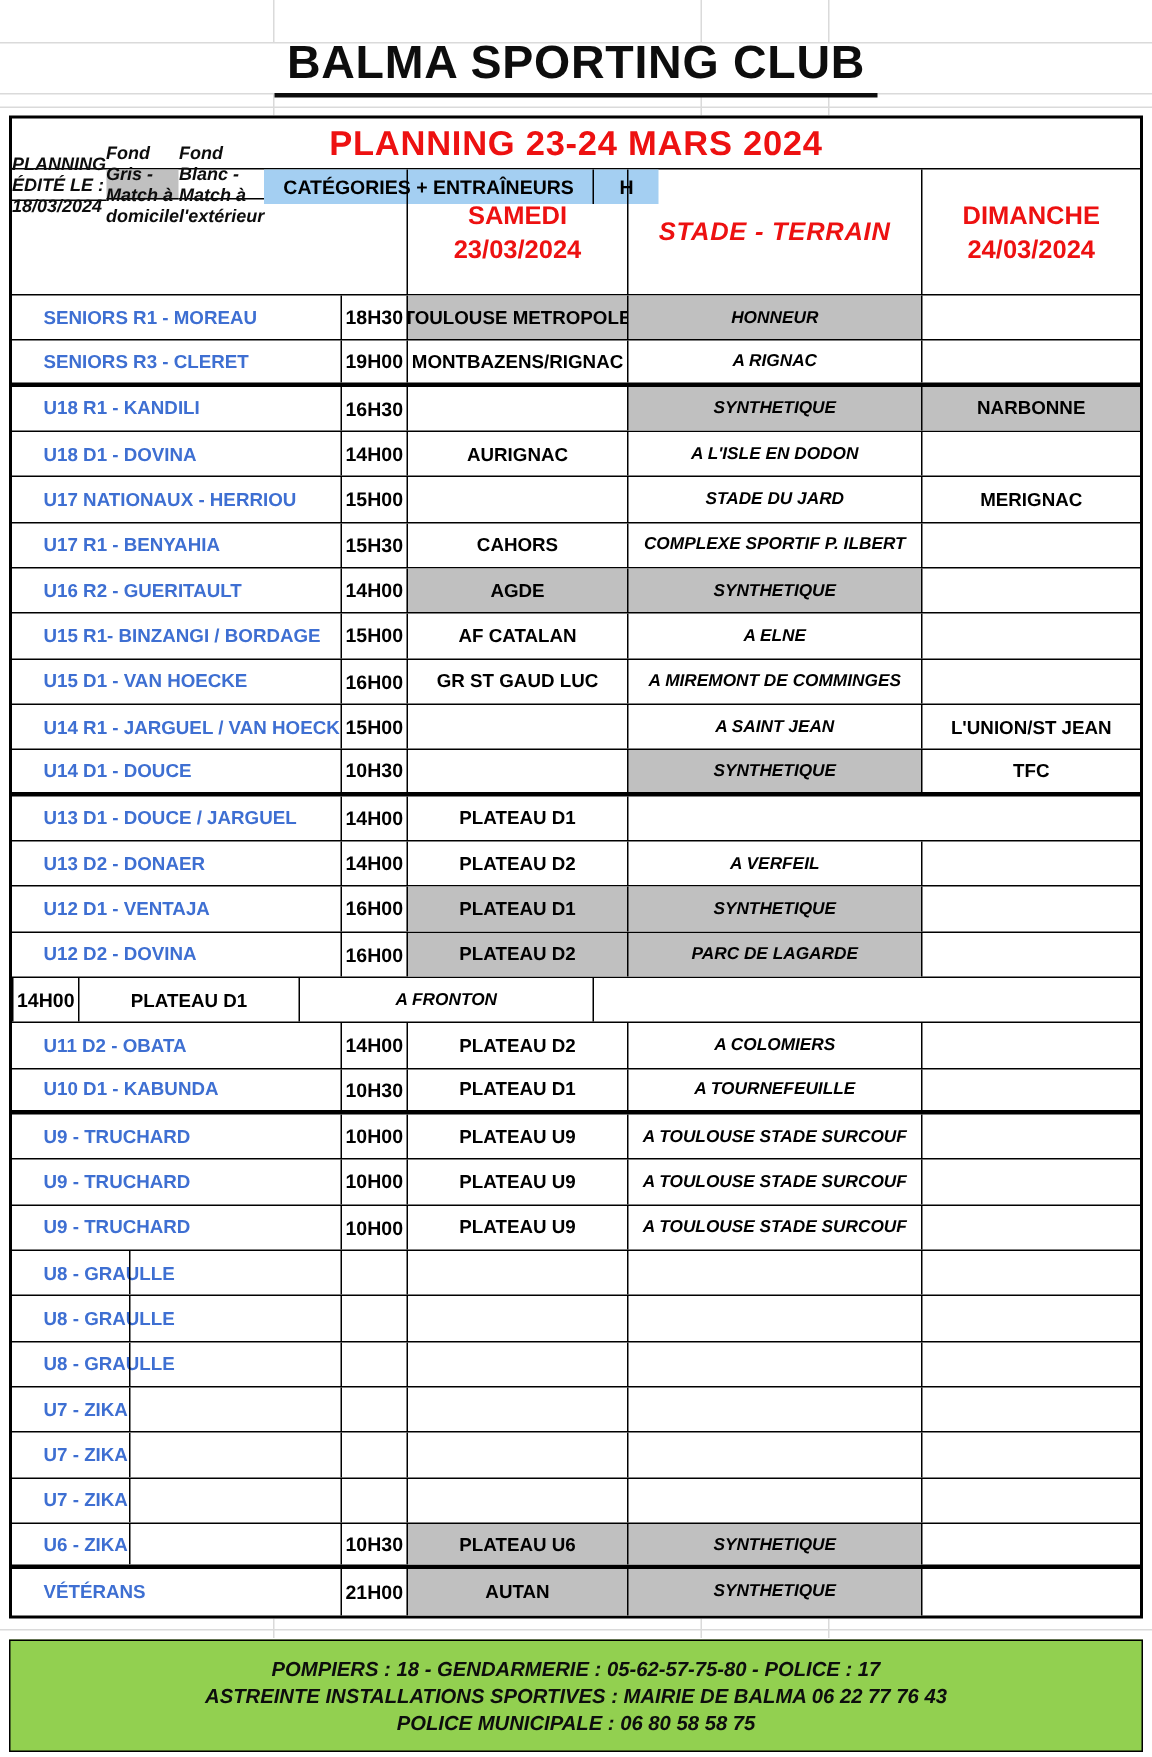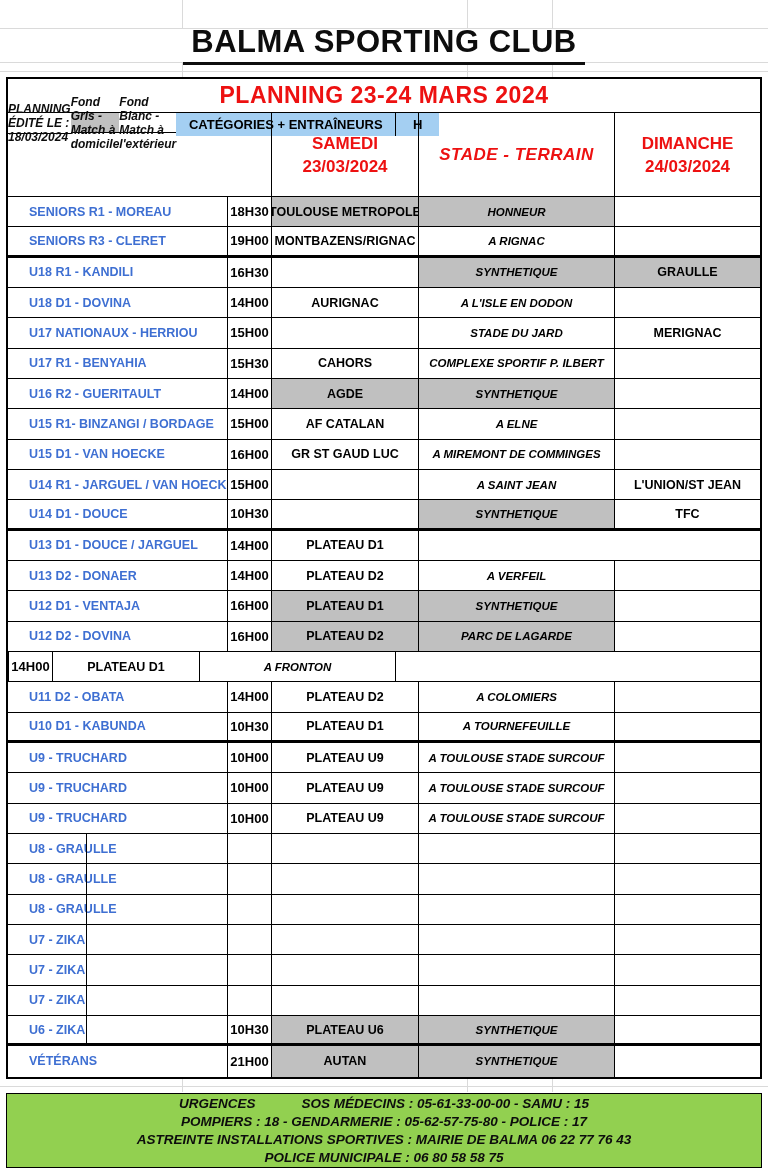--- a/index.html
+++ b/index.html
@@ -122,21 +122,21 @@
     <div class="cell hour">19H00</div>
     <div class="cell sat">MONTBAZENS/RIGNAC</div>
     <div class="cell sta">A RIGNAC</div>
     <div class="cell sun"></div>
   </div>
       <div class="row">
     <div class="cell cat">U18 R1 - KANDILI</div>
     <div class="cell hour">16H30</div>
     <div class="cell sat"></div>
     <div class="cell sta gray">SYNTHETIQUE</div>
-    <div class="cell sun gray">GRAULLE</div>
+    <div class="cell sun gray">NARBONNE</div>
   </div>
       <div class="row">
     <div class="cell cat">U18 D1 - DOVINA</div>
     <div class="cell hour">14H00</div>
     <div class="cell sat">AURIGNAC</div>
     <div class="cell sta">A L'ISLE EN DODON</div>
     <div class="cell sun"></div>
   </div>
       <div class="row">
     <div class="cell cat">U17 NATIONAUX - HERRIOU</div>
@@ -311,20 +311,16 @@
         </div>
     <div class="cell hour">21H00</div>
     <div class="cell sat gray">AUTAN</div>
     <div class="cell sta gray">SYNTHETIQUE</div>
     <div class="cell sun"></div>
   </div>
     </div>
 </div>
 
 <div class="footer">
-  <div class="footer-line first">
-    <span>URGENCES</span>
-    <span>SOS MÉDECINS : 05-61-33-00-00 - SAMU : 15</span>
-  </div>
   <div class="footer-line">POMPIERS : 18 - GENDARMERIE : 05-62-57-75-80 - POLICE : 17</div>
   <div class="footer-line">ASTREINTE INSTALLATIONS SPORTIVES : MAIRIE DE BALMA 06 22 77 76 43</div>
   <div class="footer-line">POLICE MUNICIPALE : 06 80 58 58 75</div>
 </div>
 
 </body></html>

